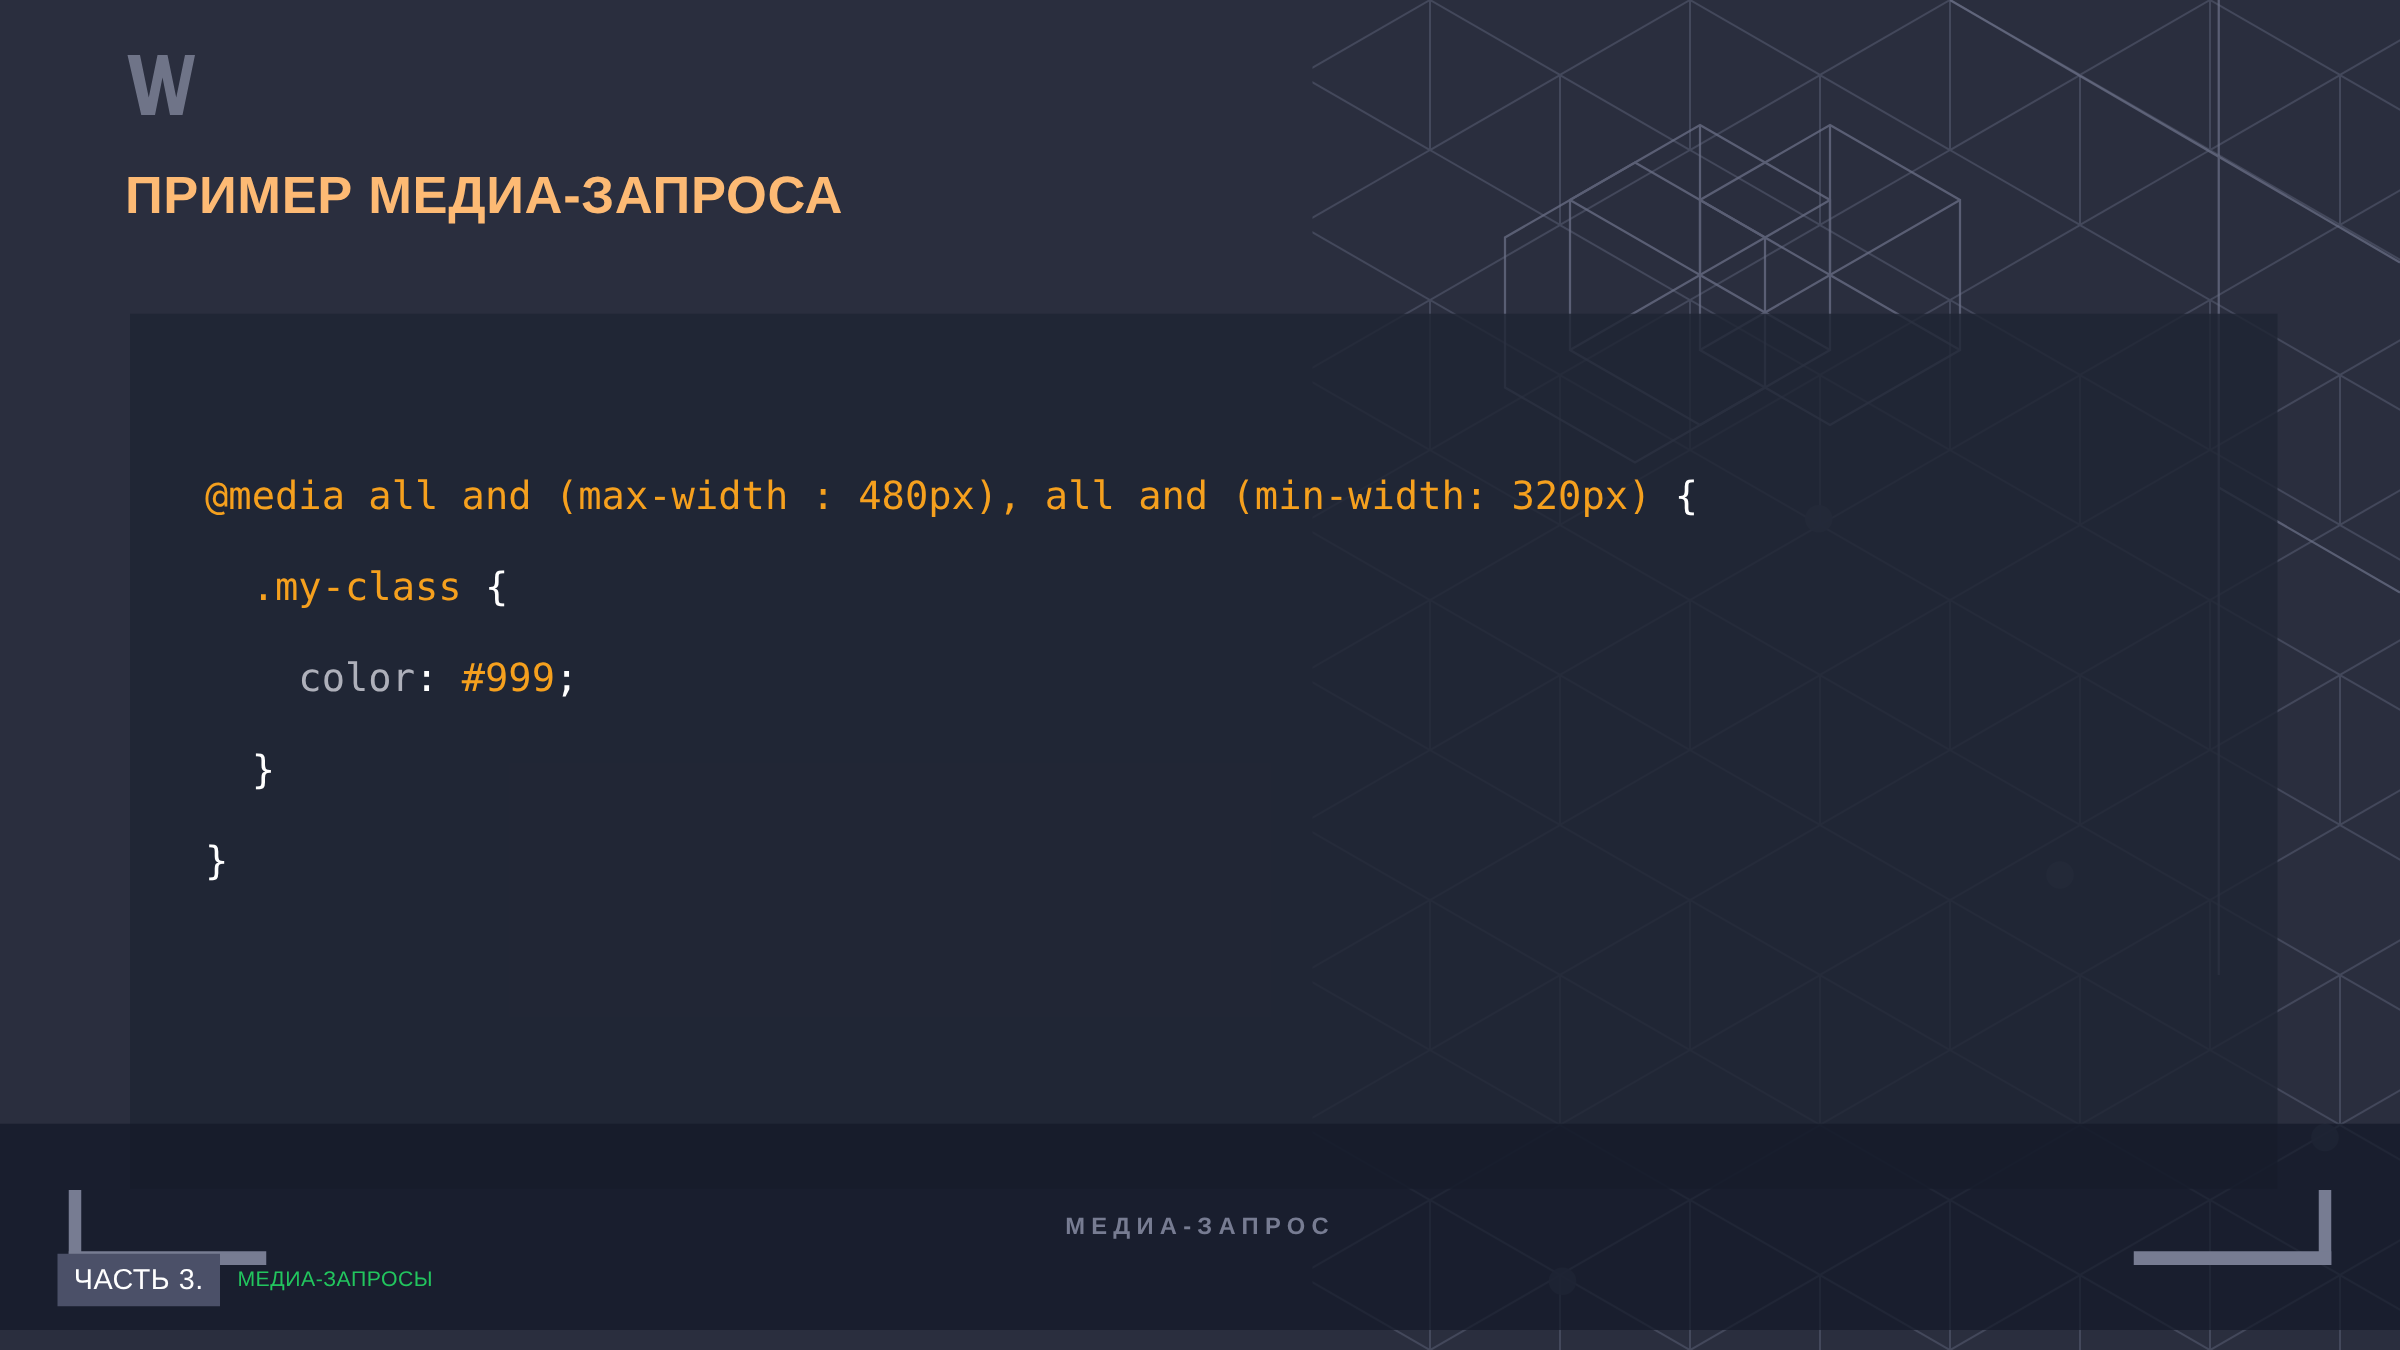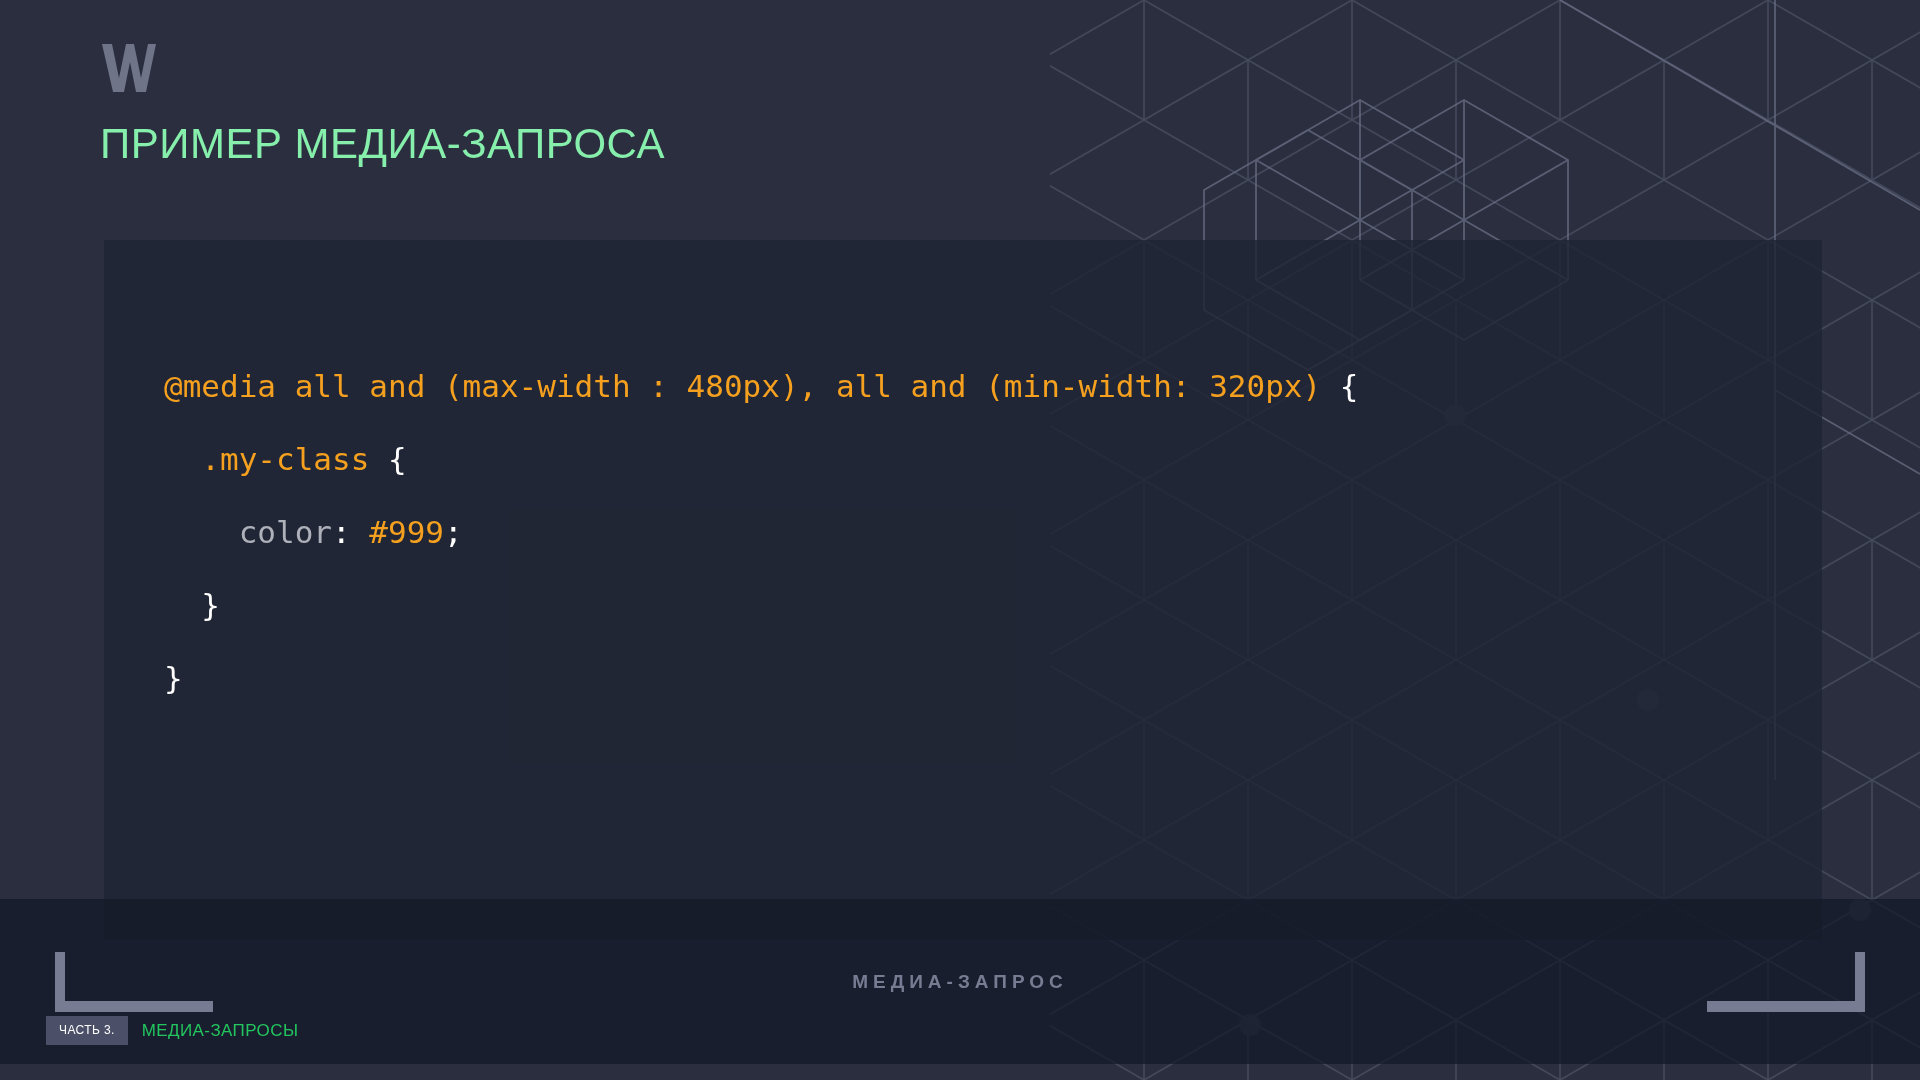--- a/index.html
+++ b/index.html
@@ -28,28 +28,28 @@
     font-size:17px; font-weight:bold; color:#8b8fa3;
     letter-spacing:0.6px; line-height:1.25;
   }
   .logo-sub {
     font-size:12.5px; color:#565b6e; letter-spacing:2.4px;
     line-height:1.6; margin-top:2px;
   }
 
   
   .slide-title {
-    position:absolute; left:100px; top:120px;
-    font-size:42px; font-weight:normal; color:#86efac;
+    position:absolute; left:100px; top:132px;
+    font-size:42px; font-weight:bold; color:#fdba74;
     letter-spacing:0.5px; white-space:nowrap;
   }
 
   
   .code-panel {
-    position:absolute; left:104px; top:240px;
+    position:absolute; left:104px; top:251px;
     width:1718px; height:700px;
     background:rgba(31,36,51,0.82);
   }
   .code-body {
     position:absolute; left:60px; top:110px;
     font-family:"DejaVu Sans Mono", monospace;
     font-size:31px; line-height:73px;
     white-space:pre;
     color:#ffffff;
   }
@@ -83,21 +83,21 @@
   .bracket.right .v { right:0; top:0; width:10px; height:60px; }
   .bracket.right .h { right:0; bottom:0; width:158px; height:11px; }
 
   
   .footer {
     position:absolute; left:46px; bottom:35px;
     display:flex; align-items:center; gap:14px;
   }
   .footer-badge {
     background:#4b5068; color:#ffffff;
-    font-size:12px; letter-spacing:0.4px;
+    font-size:23px; letter-spacing:0.4px;
     padding:7px 13px 8px 13px;
   }
   .footer-label {
     color:#22c55e; font-size:17px; letter-spacing:0.4px;
   }
 </style>
 </head>
 <body>
 
 <svg id="bg-pattern" viewBox="0 0 1920 1080" xmlns="http://www.w3.org/2000/svg">

